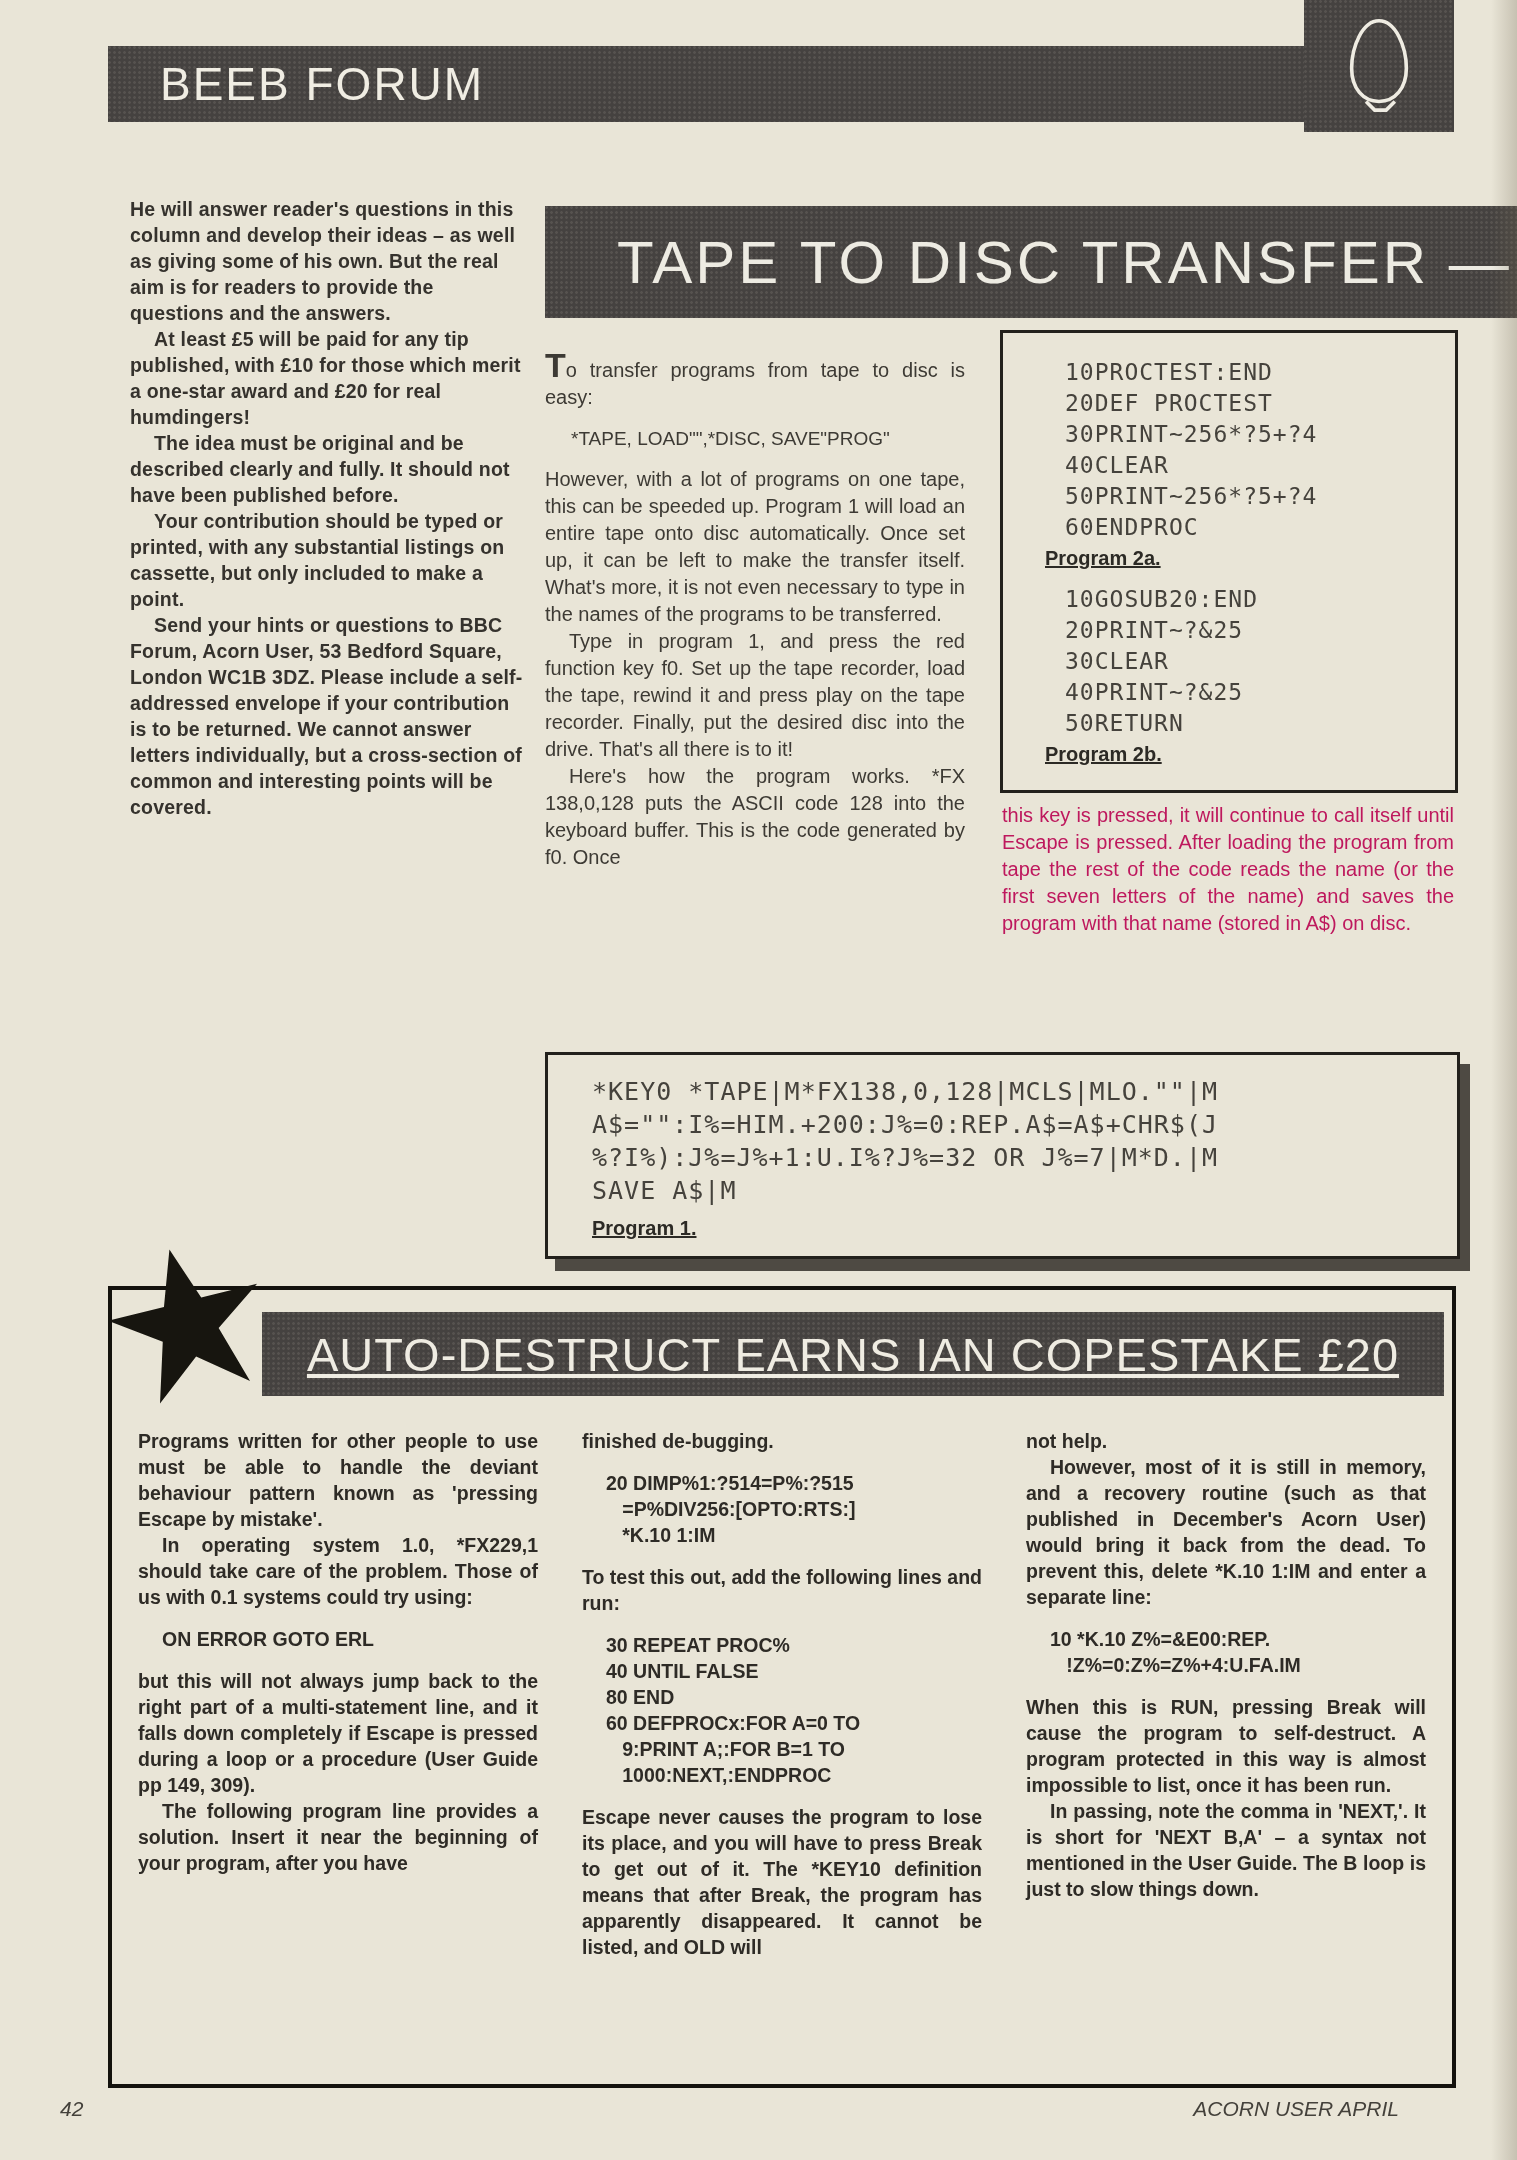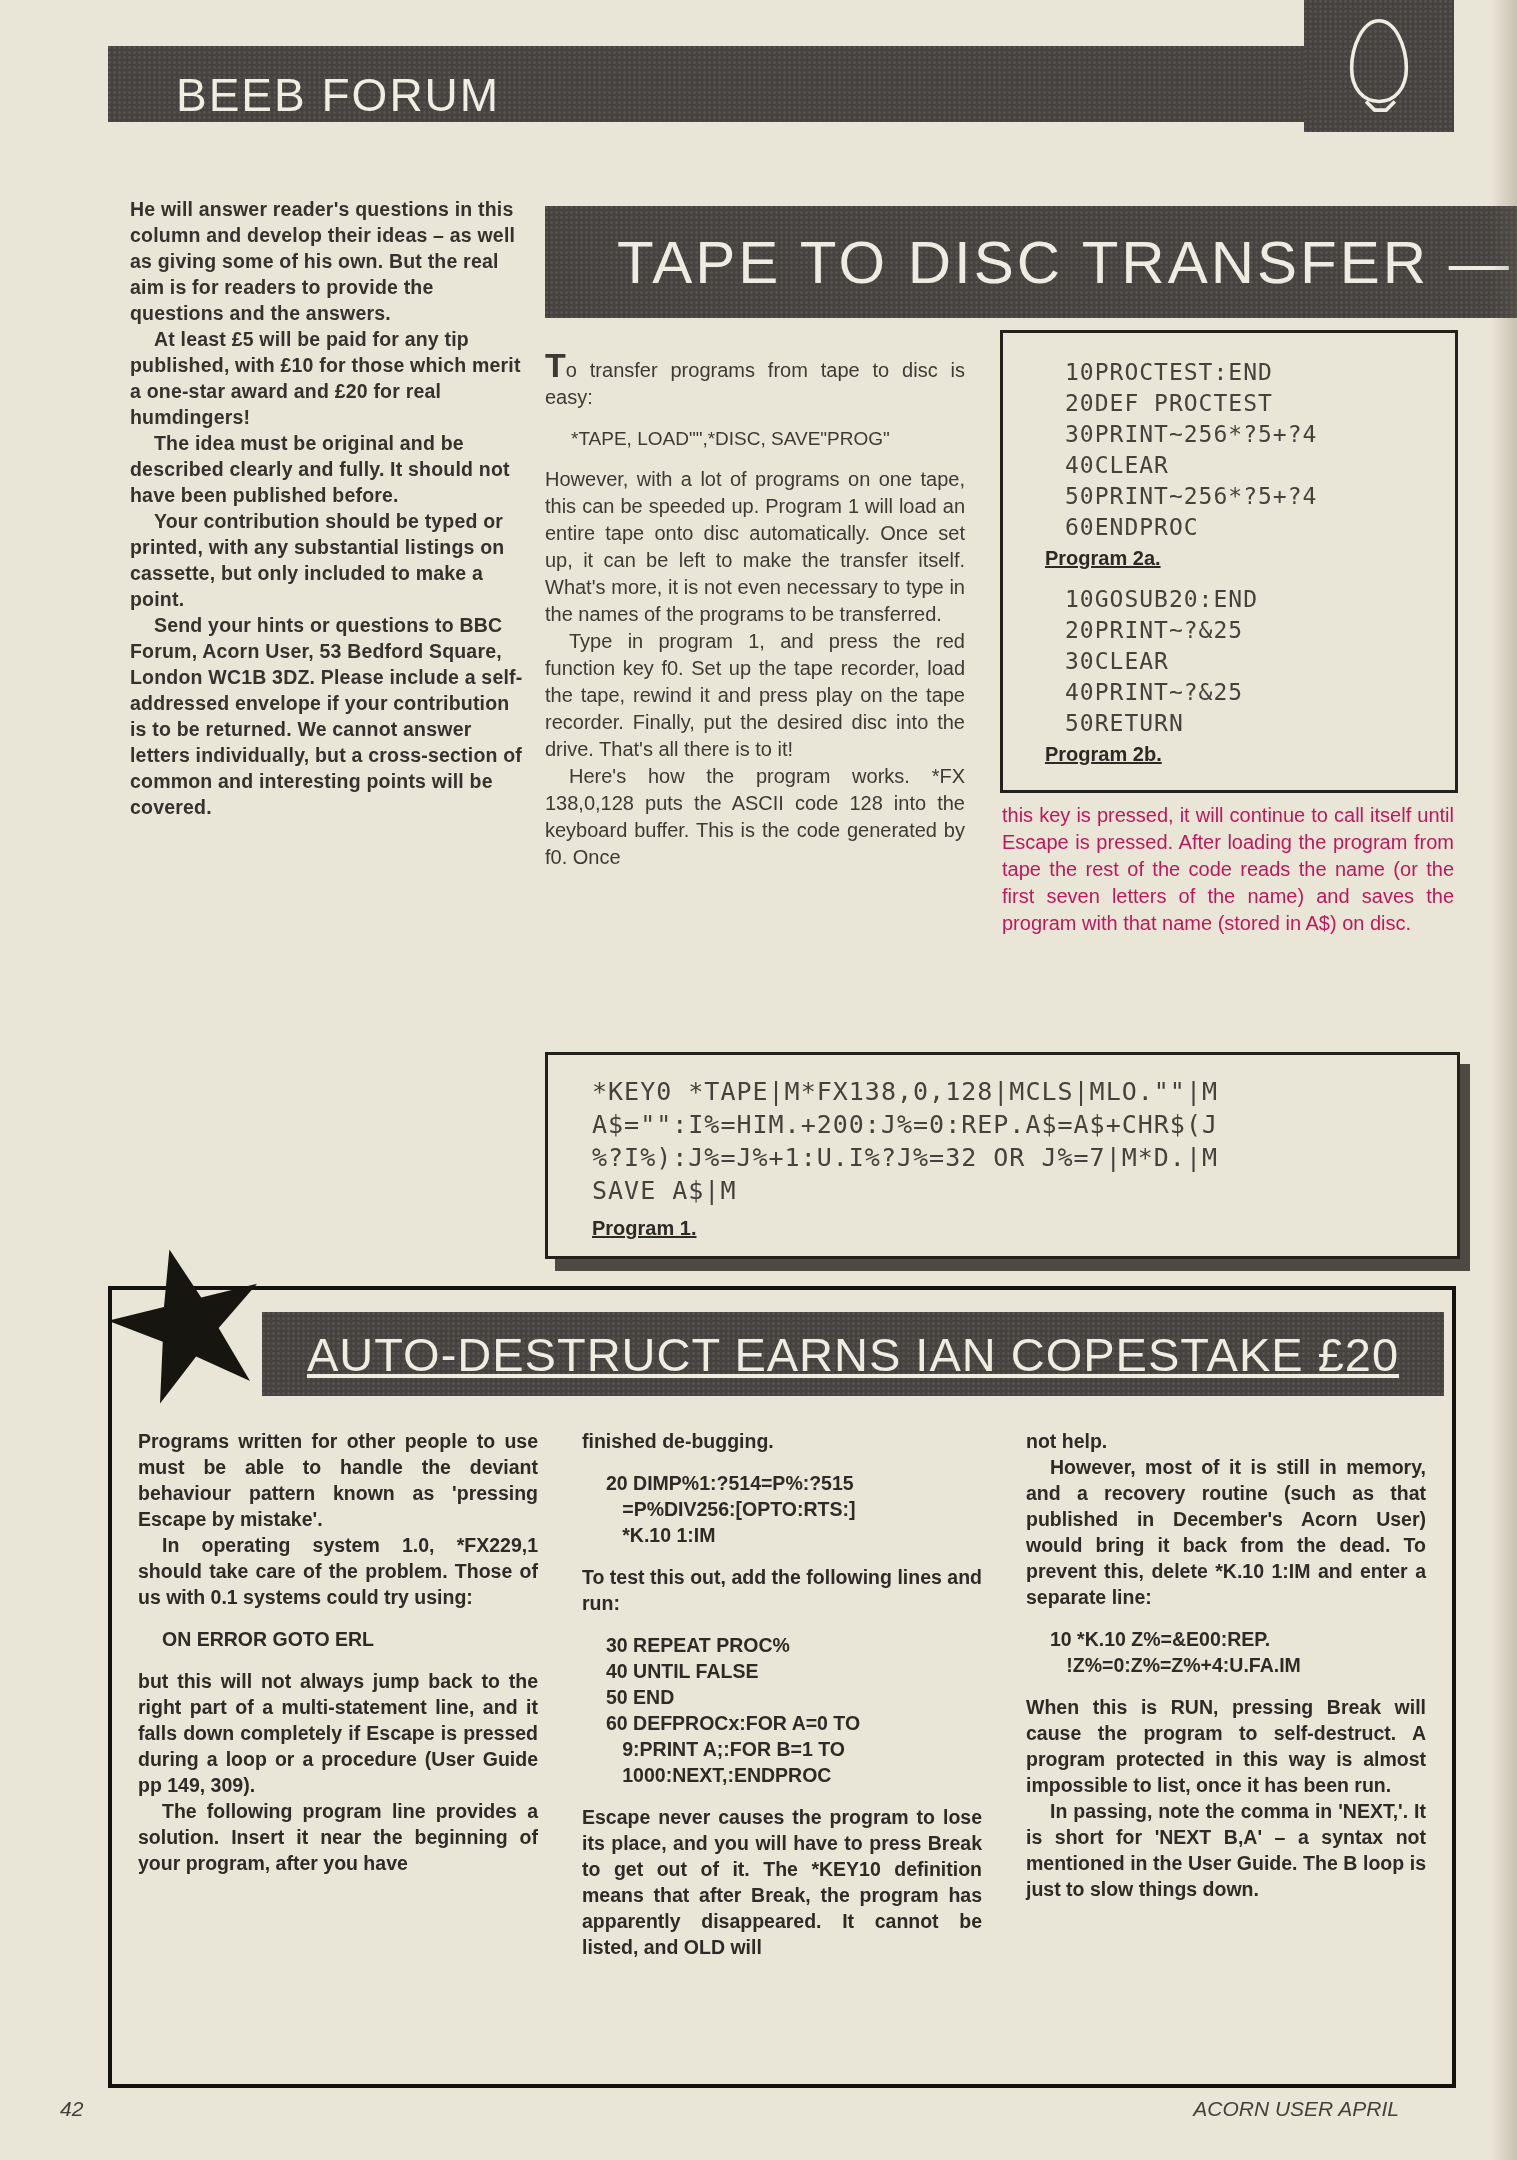--- a/index.html
+++ b/index.html
@@ -9,21 +9,21 @@
     background:#e9e5d7; overflow:hidden;
     font-family:"Liberation Sans","DejaVu Sans",sans-serif; color:#35322d;
   }
   .halftone {
     background-color:#454240;
     background-image:radial-gradient(circle at 1.5px 1.5px, rgba(240,235,220,0.10) 1px, transparent 1.7px);
     background-size:5px 5px;
   }
   
   .beeb-banner { position:absolute; left:108px; top:46px; width:1236px; height:76px;
-    display:flex; align-items:flex-end; padding-left:68px; }
+    display:flex; align-items:center; padding-left:52px; }
   .beeb-title { font-size:46px; color:#f0ede3; letter-spacing:2px; }
   .egg-block { position:absolute; left:1304px; top:0; width:150px; height:132px;
     display:flex; align-items:center; justify-content:center; }
   
   .intro-col { position:absolute; left:130px; top:196px; width:398px;
     font-weight:bold; font-size:19.5px; line-height:26px; letter-spacing:0.2px; }
   .intro-col p { margin:0; }
   .intro-col p + p { text-indent:24px; }
   
   .tape-banner { position:absolute; left:545px; top:206px; width:972px; height:112px;
@@ -165,21 +165,21 @@
         <p>finished de-bugging.</p>
         <div class="bcode">
             <div>20 DIMP%1:?514=P%:?515</div>
             <div>   =P%DIV256:[OPTO:RTS:]</div>
             <div>   *K.10 1:IM</div>
           </div>
         <p>To test this out, add the following lines and run:</p>
         <div class="bcode">
             <div>30 REPEAT PROC%</div>
             <div>40 UNTIL FALSE</div>
-            <div>50 END</div>
+            <div>80 END</div>
             <div>60 DEFPROCx:FOR A=0 TO</div>
             <div>   9:PRINT A;:FOR B=1 TO</div>
             <div>   1000:NEXT,:ENDPROC</div>
           </div>
         <p>Escape never causes the program to lose its place, and you will have to press Break to get out of it. The *KEY10 definition means that after Break, the program has apparently disappeared. It cannot be listed, and OLD will</p>
       </div>
       <div class="acol">
         <p>not help.</p>
         <p class="ind">However, most of it is still in memory, and a recovery routine (such as that published in December's Acorn User) would bring it back from the dead. To prevent this, delete *K.10 1:IM and enter a separate line:</p>
         <div class="bcode">

